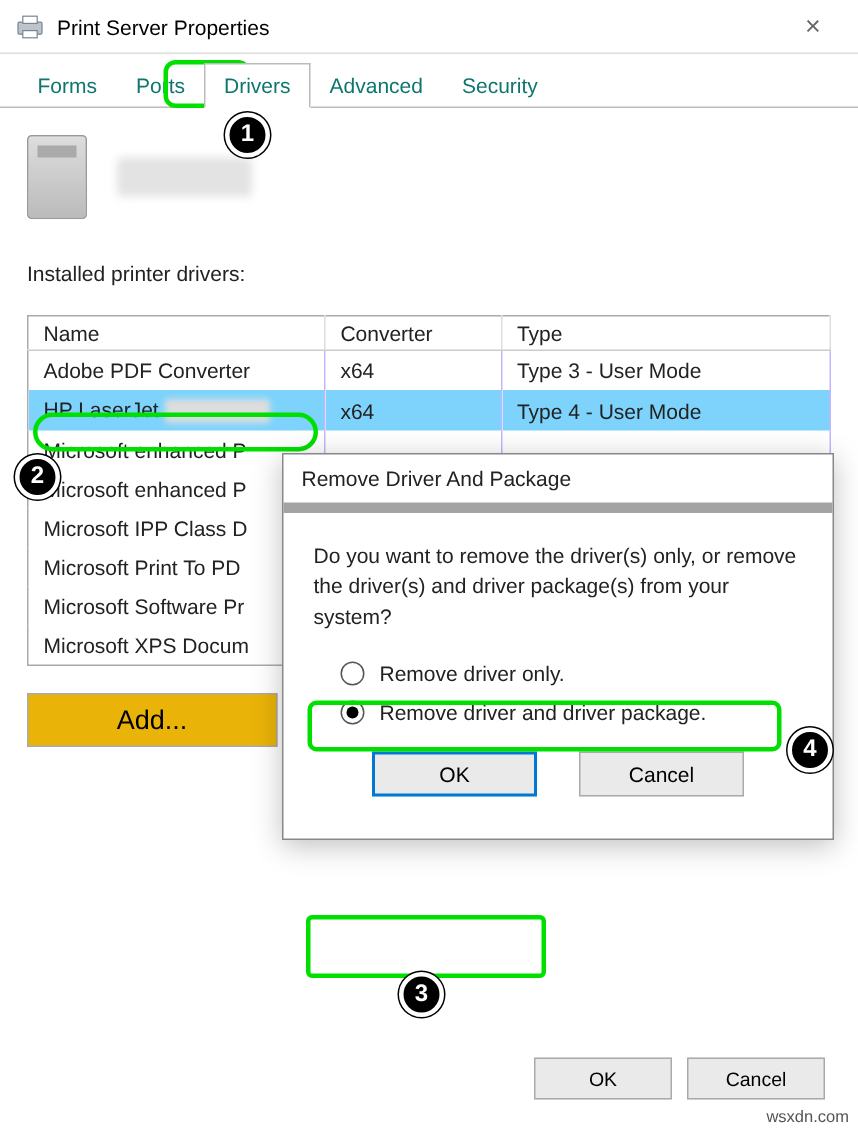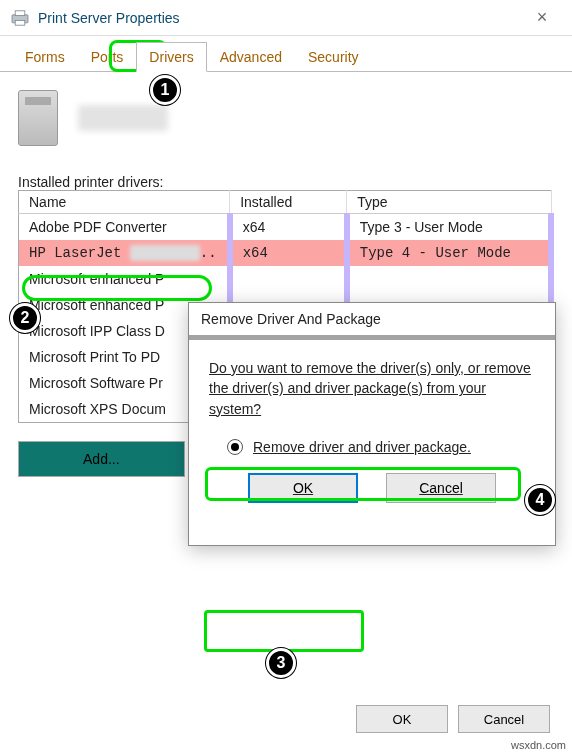--- a/index.html
+++ b/index.html
@@ -1,48 +1,48 @@
 <!DOCTYPE html>
 <html><head>
   <meta charset="utf-8">
   <style>
     * { box-sizing: border-box; font-family: "Segoe UI", Tahoma, sans-serif; }
     body { margin: 0; width: 572px; height: 755px; background: #fff; position: relative; font-size: 14px; color: #222; }
     .titlebar { display: flex; align-items: center; height: 36px; padding: 0 10px; border-bottom: 1px solid #ddd; }
     .titlebar .printer-icon { width: 20px; height: 16px; margin-right: 8px; }
-    .titlebar .title { flex: 1; font-size: 14px; color: #0c4a6e; }
+    .titlebar .title { flex: 1; font-size: 14px; color: #000000; }
     .titlebar .close { width: 40px; text-align: center; font-size: 18px; color: #666; cursor: pointer; }
     .tabs { display: flex; align-items: flex-end; padding: 6px 10px 0 12px; }
-    .tab { padding: 6px 12px; border: 1px solid transparent; cursor: pointer; font-size: 14px; color: #a16207; }
+    .tab { padding: 6px 12px; border: 1px solid transparent; cursor: pointer; font-size: 14px; color: #0f766e; }
     .tab.active { border: 1px solid #bbb; border-bottom: 1px solid #fff; background: #fff; position: relative; z-index: 2; }
     .tab-active-highlight { position: absolute; border: 3px solid #00e000; border-radius: 8px; pointer-events: none; }
     .tabpanel { border-top: 1px solid #bbb; margin-top: -1px; padding: 14px 18px 18px 18px; }
     .server-row { display: flex; align-items: center; height: 64px; margin-bottom: 24px; }
     .server-icon { width: 40px; height: 56px; background: linear-gradient(#ddd,#bbb); border: 1px solid #999; border-radius: 3px; margin-right: 20px; position: relative; }
     .server-icon::after { content:""; position:absolute; top:6px; left:6px; right:6px; height:8px; background:#aaa; }
     .blurred-name { width: 90px; height: 26px; background: #e3e3e3; filter: blur(3px); border-radius: 3px; }
-    .list-label { margin-bottom: 0; }
+    .list-label { margin-bottom: 20px; }
     .driver-table { width: 100%; border: 1px solid #aaa; border-collapse: collapse; }
     .driver-table th { text-align: left; font-weight: normal; padding: 3px 10px; border-bottom: 1px solid #ccc; border-right: 1px solid #ddd; background: #fff; }
-    .driver-table td { padding: 5px 10px; border-right: 6px solid #c4b5fd; white-space: nowrap; overflow: hidden; }
-    .driver-table tr.sel td { background: #fca5a5; font-family: Liberation Mono, monospace; }
+    .driver-table td { padding: 5px 10px; border-right: 1px solid #c4b5fd; white-space: nowrap; overflow: hidden; }
+    .driver-table tr.sel td { background: #7dd3fc; }
     .row-highlight { position:absolute; border:3px solid #00e000; border-radius:20px; pointer-events:none; }
     .blur-cell { display:inline-block; width:70px; height:16px; background:#ddd; filter:blur(2px); vertical-align:middle; border-radius:2px; }
     .button-row { display:flex; gap:18px; margin-top: 18px; justify-content: space-between; }
-    .button-row button { flex:1; height:36px; background:#0f766e; border:1px solid #aaa; font-size:14px; cursor:pointer; }
+    .button-row button { flex:1; height:36px; background:#eab308; border:1px solid #aaa; font-size:18px; cursor:pointer; }
     .remove-highlight { position:absolute; border:3px solid #00e000; border-radius:4px; pointer-events:none; }
     .bottom-bar { position:absolute; bottom:22px; right:22px; display:flex; gap:10px; }
     .bottom-bar button { width:92px; height:28px; background:#eaeaea; border:1px solid #aaa; font-size:13px; cursor:pointer; }
     .bottom-bar button[disabled] { color:#999; }
     .watermark { position:absolute; bottom:4px; right:6px; font-size:11px; color:#555; }
 
     
     .modal { position:absolute; left:188px; top:302px; width:368px; background:#fff; border:1px solid #888; box-shadow:0 4px 18px rgba(0,0,0,.25); }
-    .modal .m-title { padding:8px 12px; border-bottom:5px solid #a3a3a3; font-size:14px; }
-    .modal .m-body { padding:18px 20px 20px 20px;text-decoration:underline; }
+    .modal .m-title { padding:8px 12px; border-bottom:7px solid #a3a3a3; font-size:14px; }
+    .modal .m-body { padding:18px 20px 6px 20px; }
     .modal .m-text { margin-bottom:20px; line-height:1.45; }
     .radio-row { display:flex; align-items:center; margin:10px 0 10px 18px; cursor:pointer; }
     .radio { width:16px; height:16px; border:1px solid #555; border-radius:50%; margin-right:10px; display:inline-flex; align-items:center; justify-content:center; }
     .radio.checked::after { content:""; width:8px; height:8px; background:#000; border-radius:50%; }
     .radio-group-highlight { position:absolute; border:3px solid #00e000; border-radius:6px; pointer-events:none; }
     .modal-buttons { display:flex; gap:28px; justify-content:center; padding:8px 0 22px 0; }
     .modal-buttons button { width:110px; height:30px; background:#eaeaea; border:1px solid #aaa; font-size:14px; cursor:pointer; }
     .modal-buttons button.primary { border:2px solid #0078d4; }
 
     
@@ -75,21 +75,21 @@
     <div class="server-icon"></div>
     <div class="blurred-name"></div>
   </div>
 
   <div class="list-label">Installed printer drivers:</div>
 
   <table class="driver-table">
     <thead>
       <tr>
         <th style="width:37%">Name</th>
-        <th style="width:22%">Installed</th>
+        <th style="width:22%">Converter</th>
         <th>Type</th>
       </tr>
     </thead>
     <tbody id="rows">
         <tr>
           <td>Adobe PDF Converter </td>
           <td>x64</td>
           <td>Type 3 - User Mode</td>
         </tr>
         <tr class="sel">
@@ -143,20 +143,24 @@
 <div class="bottom-bar">
   <button>OK</button>
   <button>Cancel</button>
 </div>
 
 <div class="modal">
   <div class="m-title">Remove Driver And Package</div>
   <div class="m-body">
     <div class="m-text">Do you want to remove the driver(s) only, or remove the driver(s) and driver package(s) from your system?</div>
     <div class="radio-row">
+      <span class="radio"></span>
+      <span>Remove driver only.</span>
+    </div>
+    <div class="radio-row">
       <span class="radio checked"></span>
       <span>Remove driver and driver package.</span>
     </div>
     <div class="modal-buttons">
       <button class="primary">OK</button>
       <button>Cancel</button>
     </div>
   </div>
   <div class="radio-group-highlight" style="left:16px; top:164px; width:316px; height:34px;"></div>
 </div>

